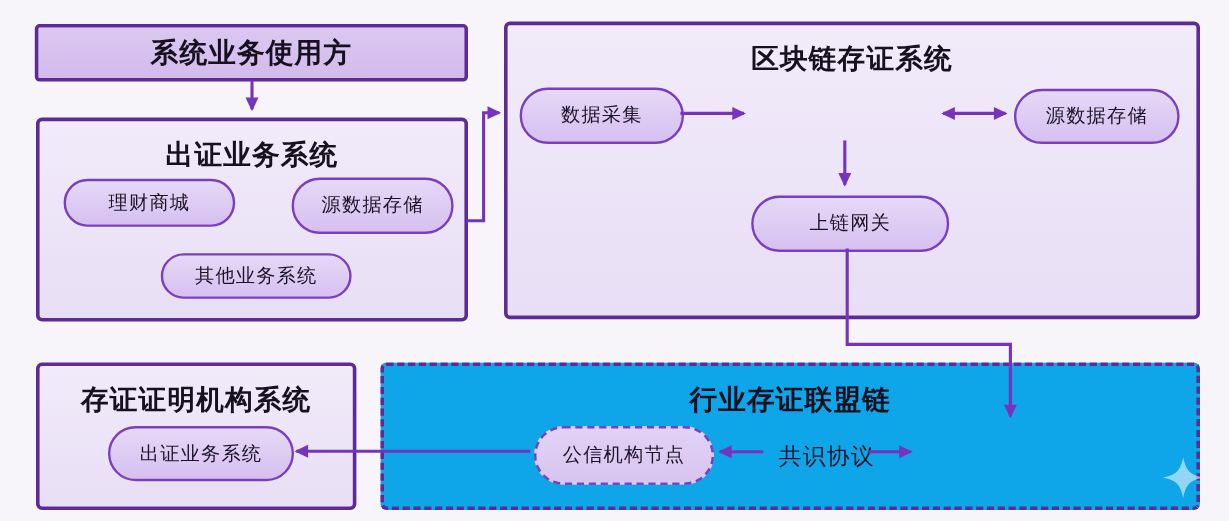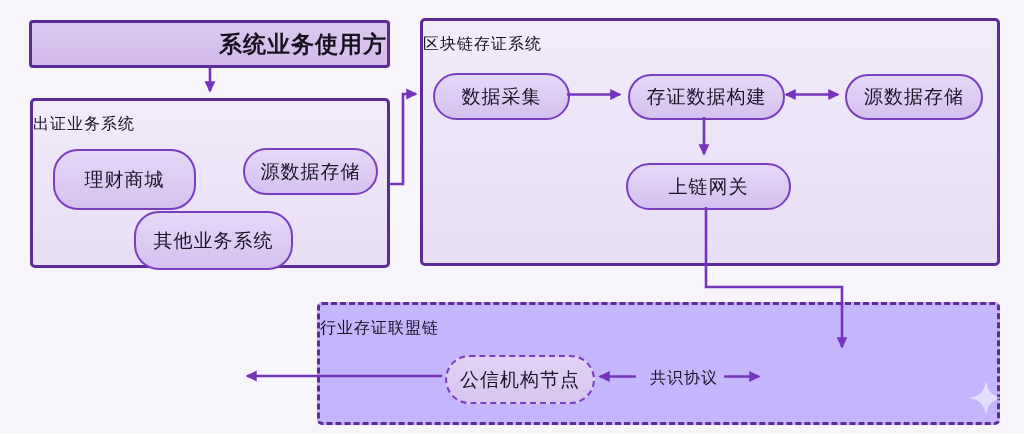--- a/index.html
+++ b/index.html
@@ -14,50 +14,51 @@
   .box { position:absolute; box-sizing:border-box; }
   .groupbox {
     border:3px solid #5c2b98;
     border-radius:5px;
     background:linear-gradient(180deg,#f1ebfa 0%,#e8def5 100%);
   }
   .boxA {
     border:3px solid #5c2b98;
     border-radius:4px;
     background:linear-gradient(180deg,#dcc7f1 0%,#d3bbec 100%);
-    display:flex; align-items:center; justify-content:flex-end;
+    display:flex; align-items:center; justify-content:center;
   }
   .dashedbox {
     border:3px dashed #5c2b98;
-    background:#c4b5fd;
+    background:#0ea5e9;
   }
   .title {
     position:absolute; top:13px; left:0; right:0;
-    font-size:16px; font-weight:400;
+    text-align:center;
+    font-size:23px; font-weight:700;
     letter-spacing:1px;
     color:#16101f;
   }
   .boxA-label { font-size:23px; font-weight:700; letter-spacing:1px; }
   .pill {
     position:absolute; box-sizing:border-box;
     border:2.5px solid #7a3fc0;
     border-radius:25px;
     background:linear-gradient(180deg,#e6d8f7 0%,#d6c0f0 100%);
     display:flex; align-items:center; justify-content:center;
-    font-size:19px; color:#1a1428;
+    font-size:16px; color:#1a1428;
     letter-spacing:1px;
   }
   .pill-dashed {
     border-style:dashed;
     background:linear-gradient(180deg,#e2d2f5 0%,#d8c4f0 100%);
   }
   .edge-label {
     position:absolute;
-    text-align:center;
-    font-size:16px; color:#1a1428;
+    text-align:right;
+    font-size:19px; color:#1a1428;
     letter-spacing:1px;
   }
   .connectors {
     position:absolute; left:0; top:0;
     pointer-events:none;
   }
   .connectors path.link {
     fill:none;
     stroke:#7634bd;
     stroke-width:2.6;
@@ -67,47 +68,50 @@
 <body>
 
 <div class="canvas">
 
   <div class="box boxA" style="left:29px;top:20px;width:361px;height:48px">
     <span class="boxA-label">系统业务使用方</span>
   </div>
 
   <div class="box groupbox" style="left:30px;top:98px;width:360px;height:170px">
     <div class="title">出证业务系统</div>
-    <div class="pill" style="left:20px;top:48px;width:143px;height:61px">
+    <div class="pill" style="left:20px;top:48px;width:143px;height:40px">
       <span>理财商城</span>
     </div>
     <div class="pill" style="left:210px;top:47px;width:135px;height:47px">
       <span>源数据存储</span>
     </div>
-    <div class="pill" style="left:101px;top:110px;width:159px;height:59px">
+    <div class="pill" style="left:101px;top:110px;width:159px;height:38px">
       <span>其他业务系统</span>
     </div>
   </div>
 
   <div class="box groupbox" style="left:420px;top:18px;width:580px;height:248px">
     <div class="title">区块链存证系统</div>
     <div class="pill" style="left:10px;top:52px;width:137px;height:47px">
       <span>数据采集</span>
     </div>
-    <div class="pill" style="left:205px;top:53px;width:157px;height:46px">
-      <span>存证数据构建</span>
-    </div>
     <div class="pill" style="left:203px;top:142px;width:165px;height:47px">
       <span>上链网关</span>
     </div>
     <div class="pill" style="left:422px;top:53px;width:138px;height:46px">
       <span>源数据存储</span>
     </div>
   </div>
 
+  <div class="box groupbox" style="left:30px;top:302px;width:267px;height:123px">
+    <div class="title">存证证明机构系统</div>
+    <div class="pill" style="left:57px;top:50px;width:155px;height:46px">
+      <span>出证业务系统</span>
+    </div>
+  </div>
 
   <div class="box groupbox dashedbox" style="left:317px;top:302px;width:683px;height:123px">
     <div class="title">行业存证联盟链</div>
     <div class="pill pill-dashed" style="left:125px;top:50px;width:150px;height:49px">
       <span>公信机构节点</span>
     </div>
     <div class="edge-label" style="left:319px;top:63px;width:90px">共识协议</div>
   </div>
 
   <svg class="connectors" width="1024" height="434" viewBox="0 0 1024 434">

